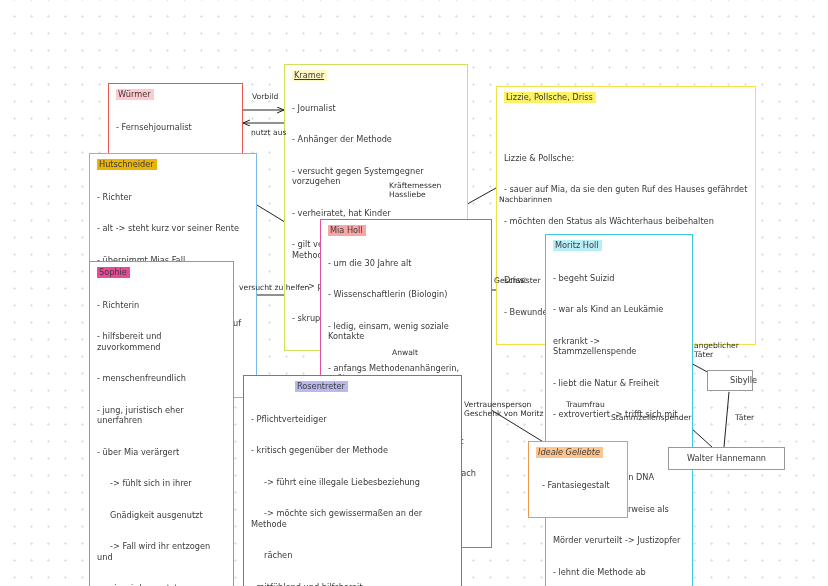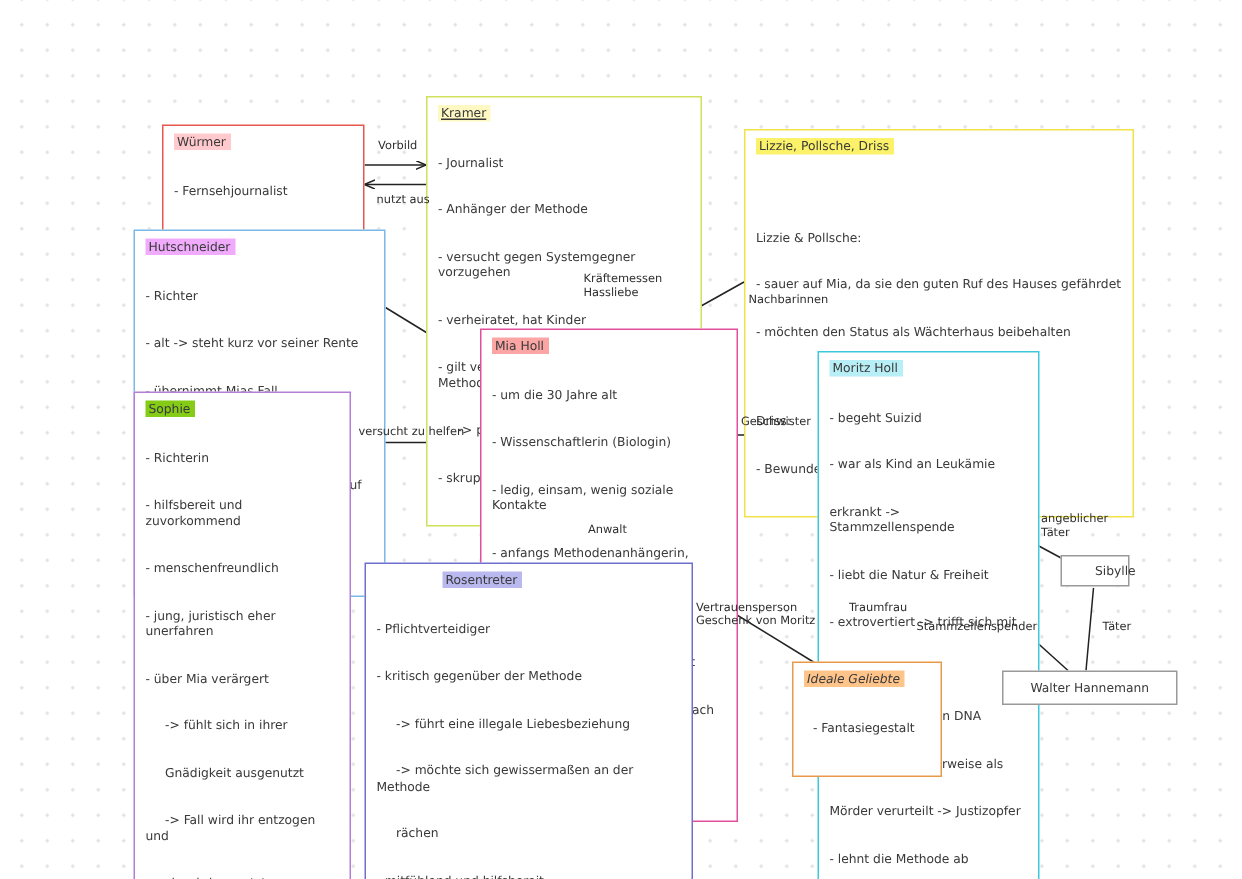--- a/index.html
+++ b/index.html
@@ -35,23 +35,23 @@
   .lines div{white-space:pre-wrap;}
 
   
   .th-red{border-color:#e8564e;}
   .th-red .title{background:#ffc9cd;}
   .th-green{border-color:#cfe05a;}
   .th-green .title{background:#fef9c3;text-decoration:underline;}
   .th-yellow{border-color:#f2e24a;}
   .th-yellow .title{background:#fbf26a;}
   .th-blue{border-color:#7ab8e8;}
-  .th-blue .title{background:#f0abfc;}
+  .th-blue .title{background:#eab308;}
   .th-purple{border-color:#b37fd6;}
-  .th-purple .title{background:#84cc16;text-align:right;}
+  .th-purple .title{background:#ec4899;text-align:right;}
   .th-pink{border-color:#e24f9e;}
   .th-pink .title{background:#fca5a5;}
   .th-cyan{border-color:#3ec8dc;}
   .th-cyan .title{background:#b8eef5;}
   .th-indigo{border-color:#6f6fd0;}
   .th-indigo .title{background:#b9b9f0;margin-left:44px;}
   .th-orange{border-color:#e89a4a;}
   .th-orange .title{background:#ffc48a;}
   .th-lime{border-color:#4fc94f;}
   .th-magenta{border-color:#e884c0;}

